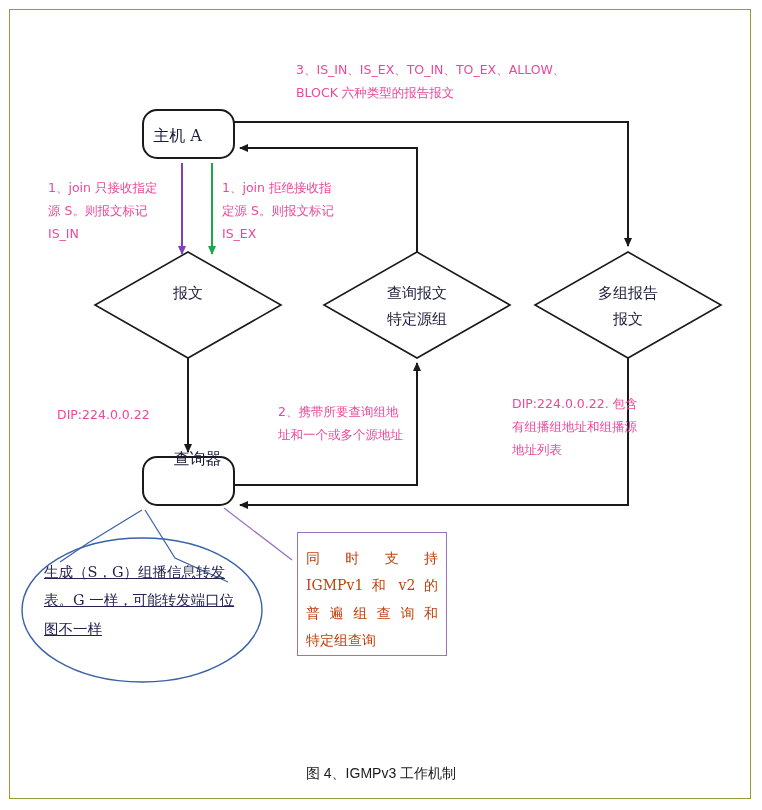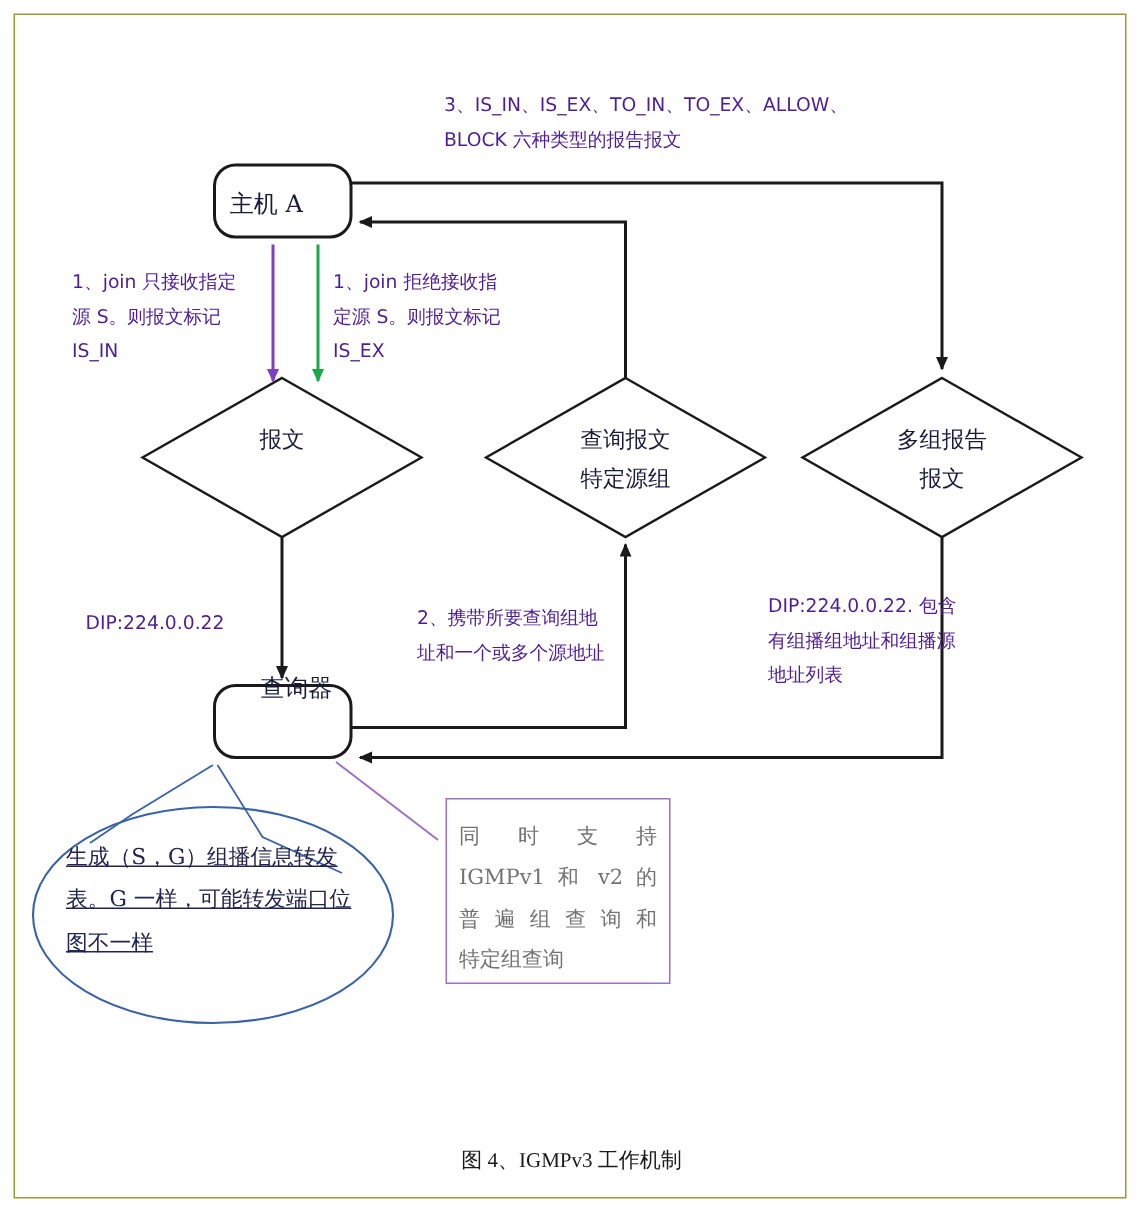--- a/index.html
+++ b/index.html
@@ -47,21 +47,21 @@
   .diamond-label {
     font-size: 15px;
     line-height: 1.7;
   }
   .annot {
     position: absolute;
     font-family: "Liberation Sans", sans-serif;
     font-size: 12.5px;
     line-height: 1.85;
   }
-  .annot-red { color: #4c1d95; }
+  .annot-red { color: #ec4899; }
   .annot-sans-cn {
     font-family: "DejaVu Sans", "Liberation Sans", sans-serif;
   }
   #note-top {
     left: 296px;
     top: 58px;
     width: 330px;
   }
   #note-left-isin {
     left: 48px;
@@ -94,21 +94,21 @@
     top: 720px;
     width: 420px;
     font-size: 12.5px;
   }
   #caption {
     position: absolute;
     left: 0;
     top: 765px;
     width: 762px;
     text-align: center;
-    font-family: Liberation Serif, serif;
+    font-family: Liberation Sans, sans-serif;
     font-size: 14px;
     color: #1a1a1a;
   }
   #ellipse-text {
     position: absolute;
     left: 44px;
     top: 558px;
     width: 196px;
     font-family: "DejaVu Serif", "Liberation Serif", serif;
     font-size: 14.5px;
@@ -127,21 +127,21 @@
     box-sizing: border-box;
   }
   #purple-box-text {
     position: absolute;
     left: 306px;
     top: 545px;
     width: 132px;
     font-family: "DejaVu Serif", "Liberation Serif", serif;
     font-size: 14px;
     line-height: 1.95;
-    color: #737373;
+    color: #c2410c;
     text-align: justify;
     text-align-last: left;
   }
   .jline {
     display: block;
     text-align: justify;
     text-align-last: justify;
   }
 </style>
 </head>

